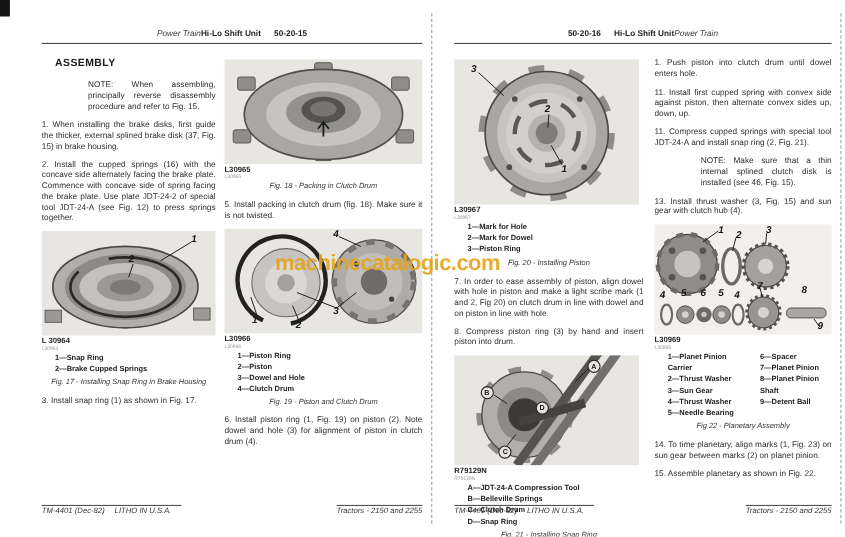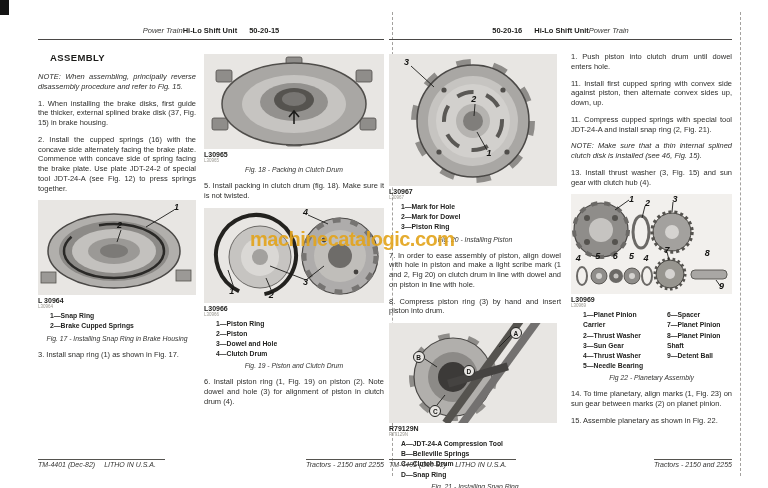--- a/index.html
+++ b/index.html
@@ -1,29 +1,29 @@
 <!DOCTYPE html>
 <html><head>
 <meta charset="utf-8">
 <style>
   html,body{margin:0;padding:0;background:#ffffff;}
   .stage{position:relative;width:768px;height:488px;background:#ffffff;overflow:hidden;
          font-family:"Liberation Sans",sans-serif;color:#2e2e2c;}
   .corner{position:absolute;left:0;top:0;width:9px;height:15px;background:#141414;}
   .page{position:absolute;top:12px;height:464px;border-right:1px dashed #a3a19e;}
   .page-left{left:30px;width:362px;}
-  .page-right{left:381px;width:359px;}
+  .page-right{left:405px;width:359px;}
   .hdr{position:absolute;top:14px;left:8px;right:8px;height:13px;border-bottom:1px solid #4a4846;
        display:flex;justify-content:center;align-items:flex-start;font-size:7.5px;}
   .run{font-style:italic;color:#3a3a38;}
   .sec{font-weight:bold;color:#1d1d1b;}
   .sec .gap{display:inline-block;width:12px;}
   .col{position:absolute;top:40px;}
   .para{font-size:7.5px;line-height:1.3;text-align:justify;margin:0 0 7px;color:#2e2e2c;}
-  .note{font-style:italic;}
+  .note{margin-left:42px;}
   .h-assembly{font-size:9.5px;font-weight:bold;letter-spacing:.4px;margin:0 12px 9px;color:#1b1b19;}
   .photo{position:relative;background:#eceae7;overflow:hidden;margin:0 0 2px;}
   .photo svg{display:block;}
   .co{position:absolute;font-size:9px;font-weight:bold;font-style:italic;color:#141412;line-height:1;}
   .co-circ{position:absolute;width:10px;height:10px;border:1px solid #232321;border-radius:50%;
            background:#e7e5e2;font-size:6.5px;font-weight:bold;display:flex;align-items:center;
            justify-content:center;color:#141412;}
   .pid{font-size:7px;font-weight:bold;color:#232321;margin:1px 0 0;}
   .pid-sm{font-size:4.5px;color:#98968f;margin:0 0 2px;}
   .legend{font-size:6.8px;font-weight:bold;line-height:1.5;margin:1px 0 1px 12px;color:#232321;}

